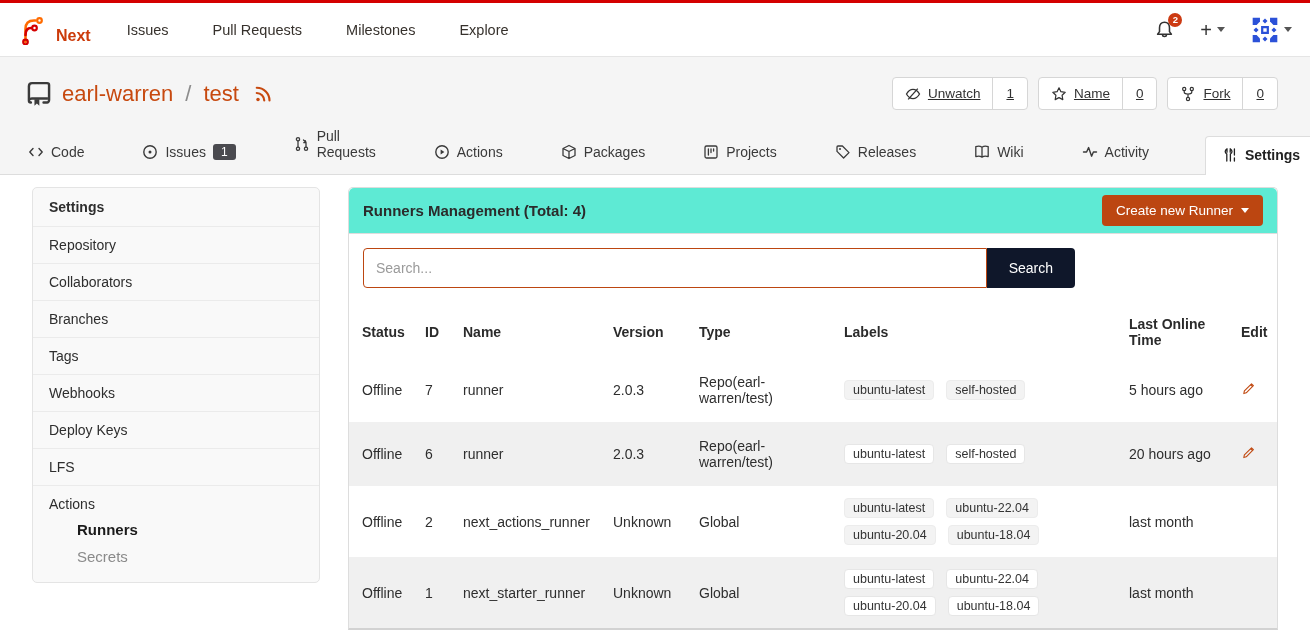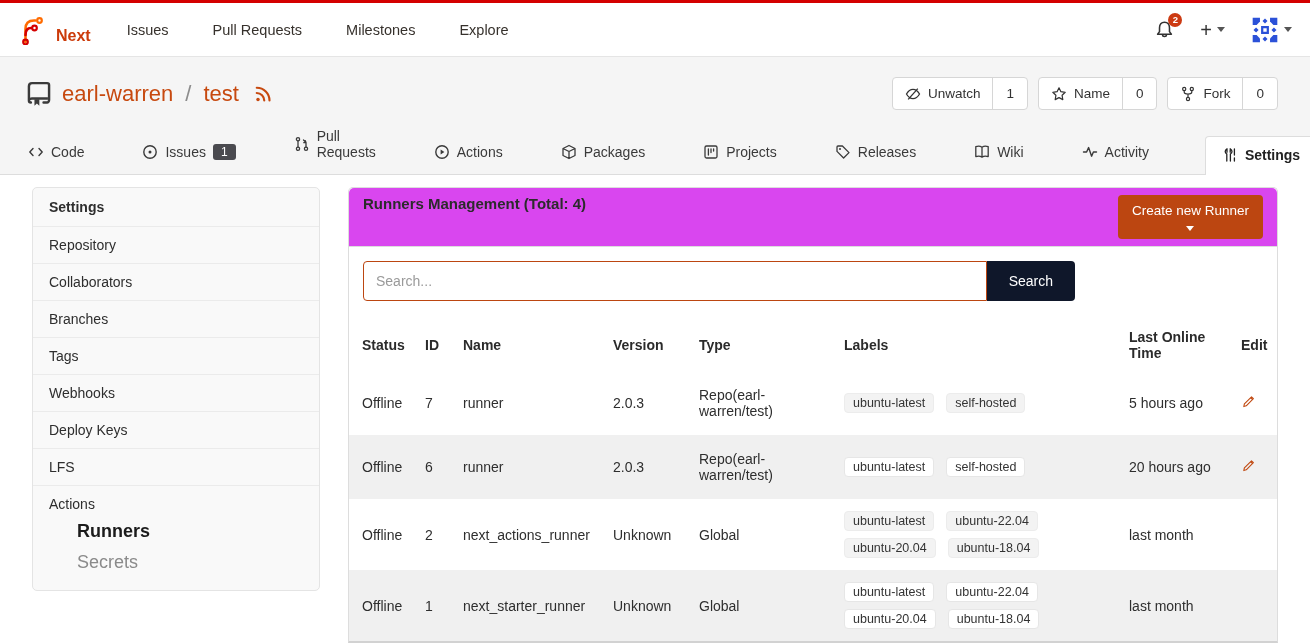--- a/index.html
+++ b/index.html
@@ -20,50 +20,50 @@
   .plus-glyph { font-size:20px; color:#333; line-height:1; }
   .caret { width:0; height:0; border-left:4px solid transparent; border-right:4px solid transparent; border-top:5px solid #555; }
   .caret.white { border-top-color:#fff; }
 
   
   .repo-header { background:#f5f5f5; padding:20px 32px 0 26px; border-bottom:1px solid #ddd; }
   .repo-title-row { display:flex; align-items:center; }
   .repo-title { display:flex; align-items:center; gap:10px; font-size:22px; }
   .repo-title a { color:#c7490f; cursor:pointer; }
   .repo-sep { color:#8c8c8c; margin:0 2px; }
-  .repo-actions { margin-left:auto; display:flex; gap:10px; }
+  .repo-actions { margin-left:auto; display:flex; gap:10px;text-decoration:underline; }
   .action-group { display:flex; border:1px solid #d6d6d6; border-radius:4px; background:#fff; overflow:hidden; height:33px; }
   .action-main { display:flex; align-items:center; gap:7px; padding:0 12px; font-size:13.5px; color:#333; cursor:pointer; }
   .action-count { display:flex; align-items:center; padding:0 13px; font-size:13.5px; border-left:1px solid #d6d6d6; color:#333; cursor:pointer; }
 
   
   .tabs-row { display:flex; align-items:flex-end; margin-top:18px;gap:20px; }
   .tab { display:flex; align-items:center; gap:7px; font-size:14px; color:#3a3a3a; padding:0 2px 14px 2px; margin-right:34px; cursor:pointer; }
   .tab-badge { background:#4a4a4f; color:#fff; font-size:12px; border-radius:3px; padding:1px 8px; }
   .tab.active { margin-left:auto; margin-right:12px; background:#fff; border:1px solid #ddd; border-bottom:none; border-radius:4px 4px 0 0; padding:10px 16px 12px 16px; margin-bottom:-1px; font-weight:600; color:#222; }
 
   
   .content { display:flex; padding:12px 32px 0 32px; gap:28px; }
 
   
   .sidebar { width:288px; border:1px solid #e4e4e4; border-radius:5px; background:#f9f9f9; overflow:hidden; flex-shrink:0; align-self:flex-start; }
   .side-item { padding:10px 16px; font-size:14px; color:#2e2e2e; border-bottom:1px solid #ebebeb; cursor:pointer; }
   .side-item:last-child { border-bottom:none; }
   .side-item.head { font-weight:700; padding:11px 16px; }
   .side-sub { padding:4px 0 6px 16px; }
-  .side-sub-item { padding:5px 0 5px 12px; font-size:18px; cursor:pointer; color:#444; }
+  .side-sub-item { padding:5px 0 5px 12px; font-size:15px; cursor:pointer; color:#444; }
   .side-sub-item.active { font-weight:700; color:#1b1b1b; }
   .side-sub-item.muted { color:#8a8a8a; }
 
   
   .main { flex:1; }
   .panel { border:1px solid #ddd; border-radius:5px 5px 0 0; border-bottom:2px solid #d2d2d2; }
-  .panel-header { background:#d946ef; border-bottom:1px solid #ddd; border-radius:5px 5px 0 0; display:flex; padding:7px 14px; min-height:42px; }
+  .panel-header { background:#5eead4; border-bottom:1px solid #ddd; border-radius:5px 5px 0 0; display:flex; align-items:center; padding:7px 14px; min-height:42px; }
   .panel-title { font-size:15px; font-weight:700; color:#2b2b2b; }
-  .btn-primary { margin-left:auto; background:#bc4611; color:#fff; border:none; border-radius:4px; font-size:13.5px; padding:8px 14px; display:flex; align-items:center; gap:8px; cursor:pointer; font-family:inherit;flex-direction:column; }
+  .btn-primary { margin-left:auto; background:#bc4611; color:#fff; border:none; border-radius:4px; font-size:13.5px; padding:8px 14px; display:flex; align-items:center; gap:8px; cursor:pointer; font-family:inherit; }
   .panel-body { padding-top:14px; }
   .search-form { display:flex; margin:0 14px 18px 14px; width:712px; height:40px; }
   .search-input { flex:1; border:1px solid #bc4611; border-radius:4px 0 0 4px; padding:0 12px; font-size:14px; outline:none; color:#333; font-family:inherit; }
   .search-input::placeholder { color:#9a9a9a; }
   .search-btn { background:#0f172a; color:#fff; border:none; border-radius:0 4px 4px 0; font-size:14px; padding:0 22px; cursor:pointer; font-family:inherit; }
 
   
   table.runners { width:100%; border-collapse:collapse; font-size:14px; table-layout:fixed; }
   table.runners th { text-align:left; font-weight:700; color:#2b2b2b; padding:10px 8px; vertical-align:middle; }
   table.runners th:first-child, table.runners td:first-child { padding-left:13px; }

